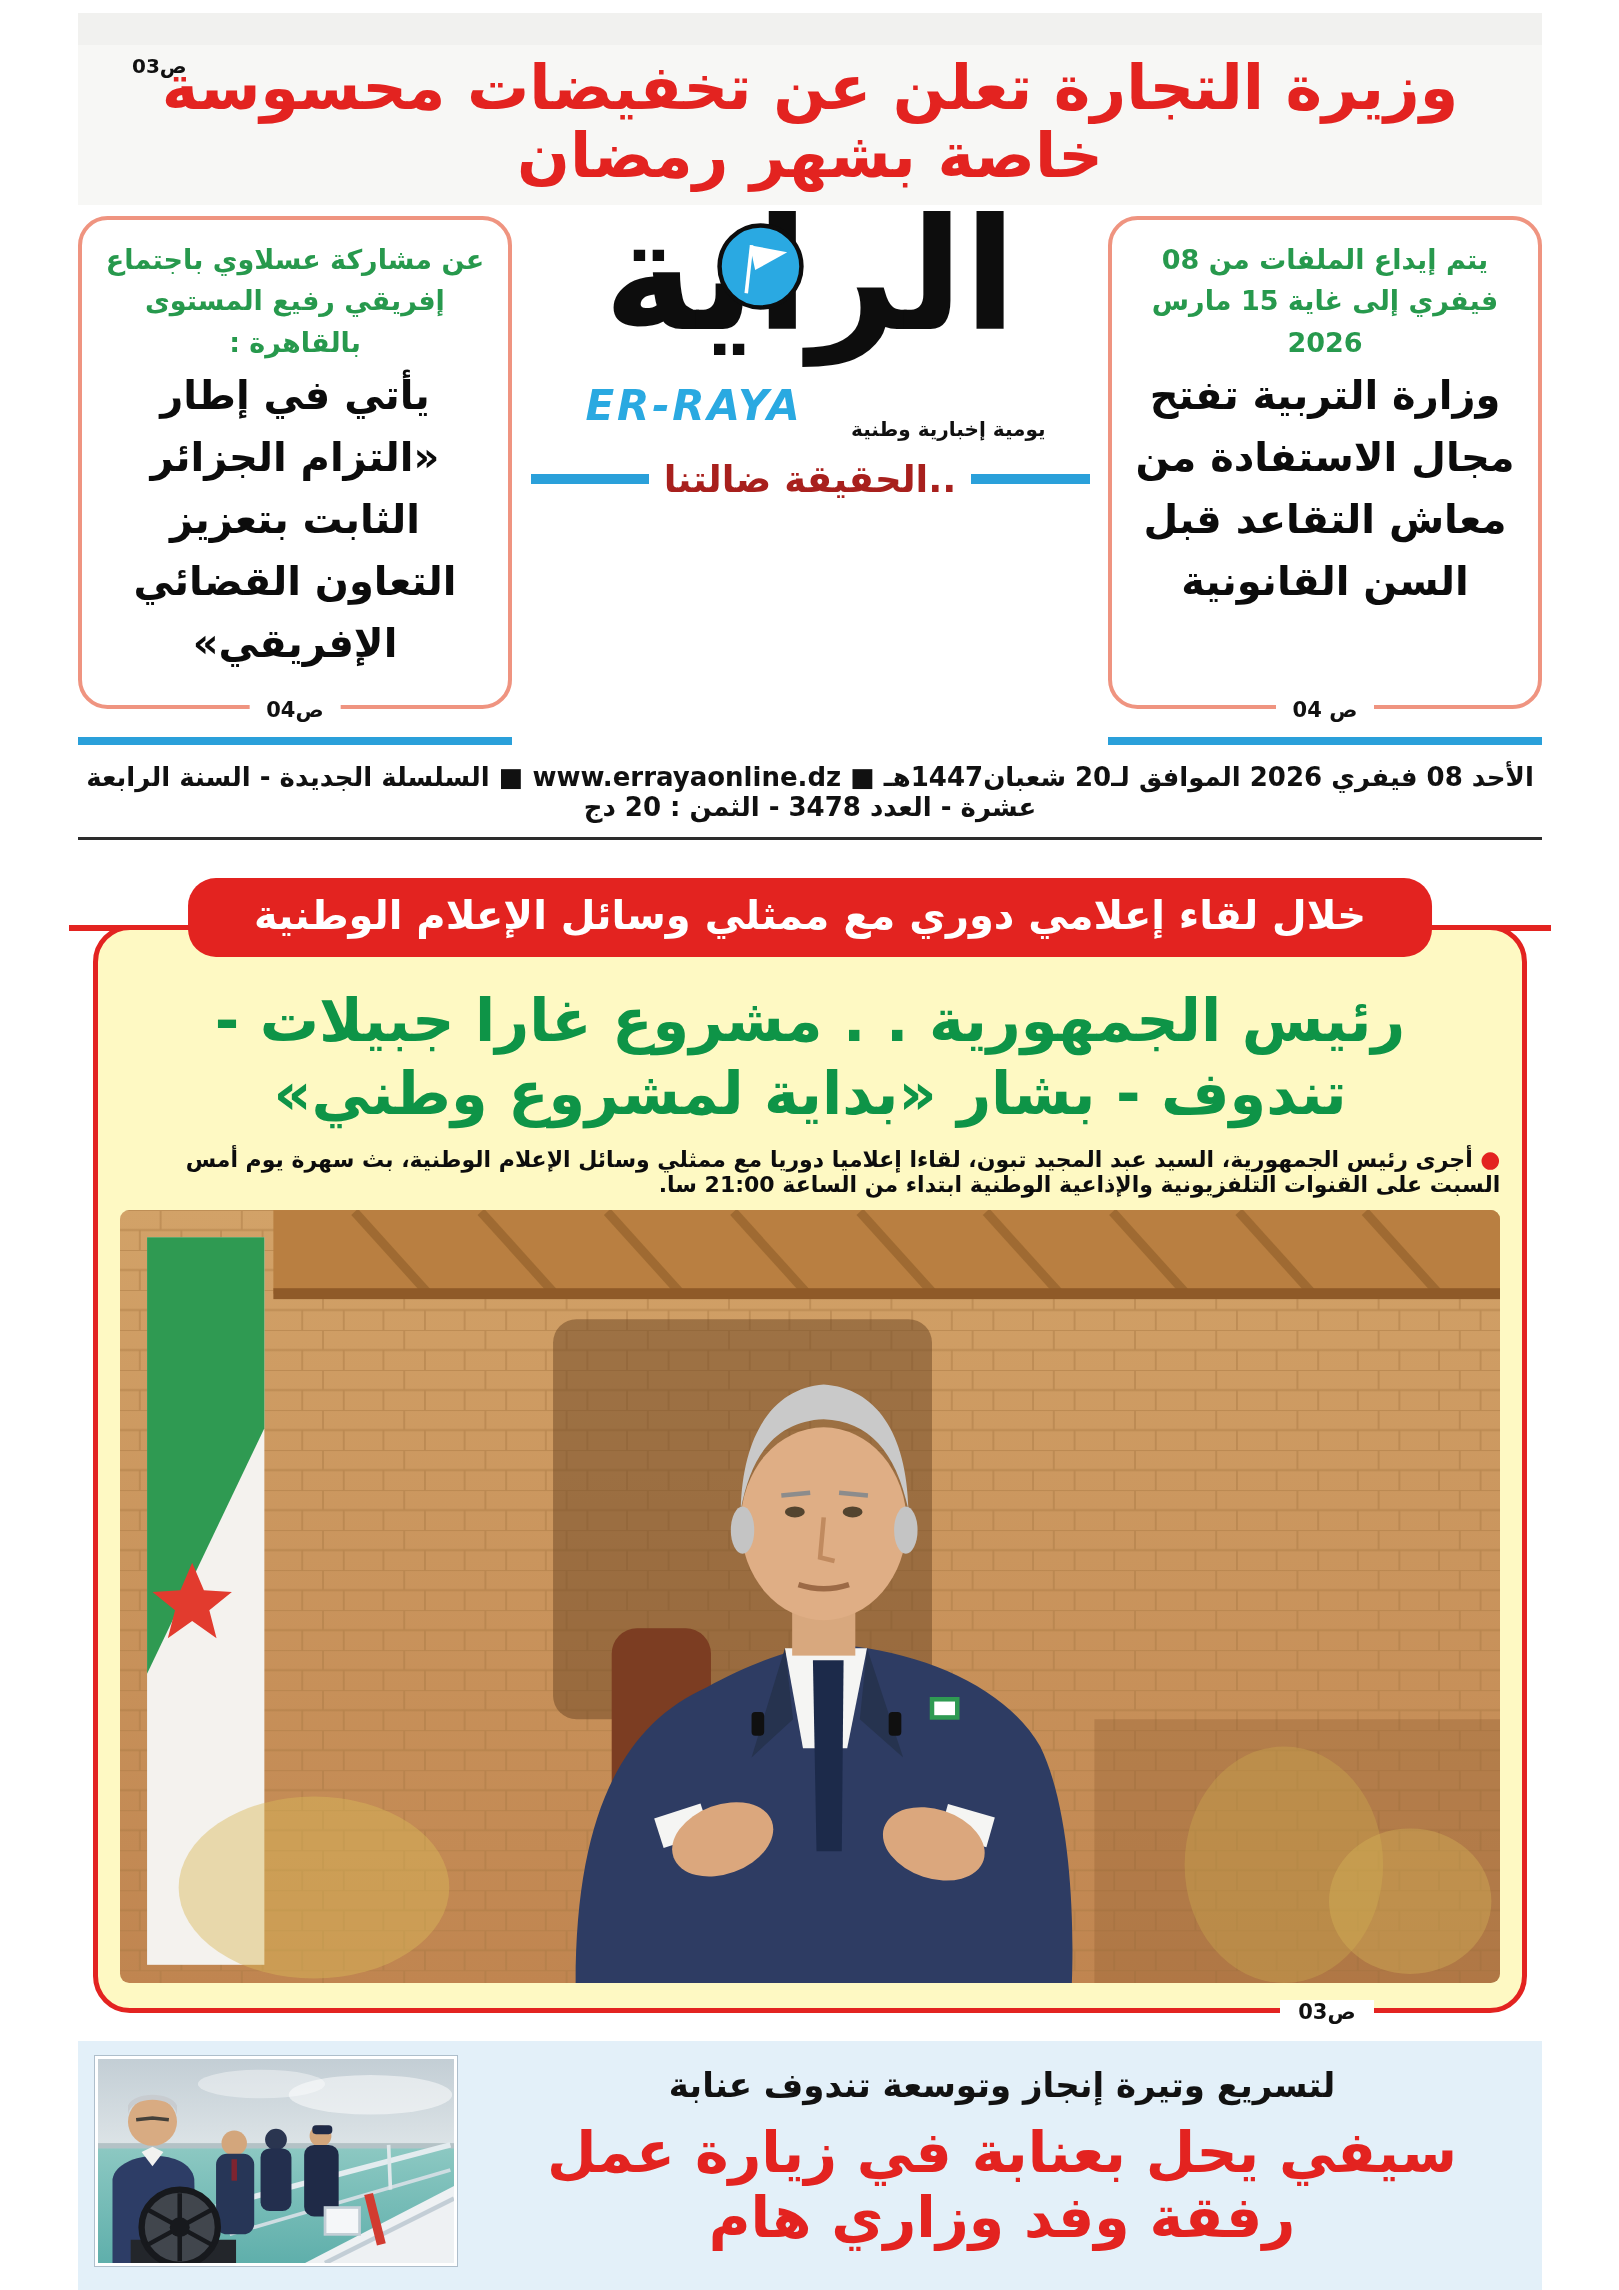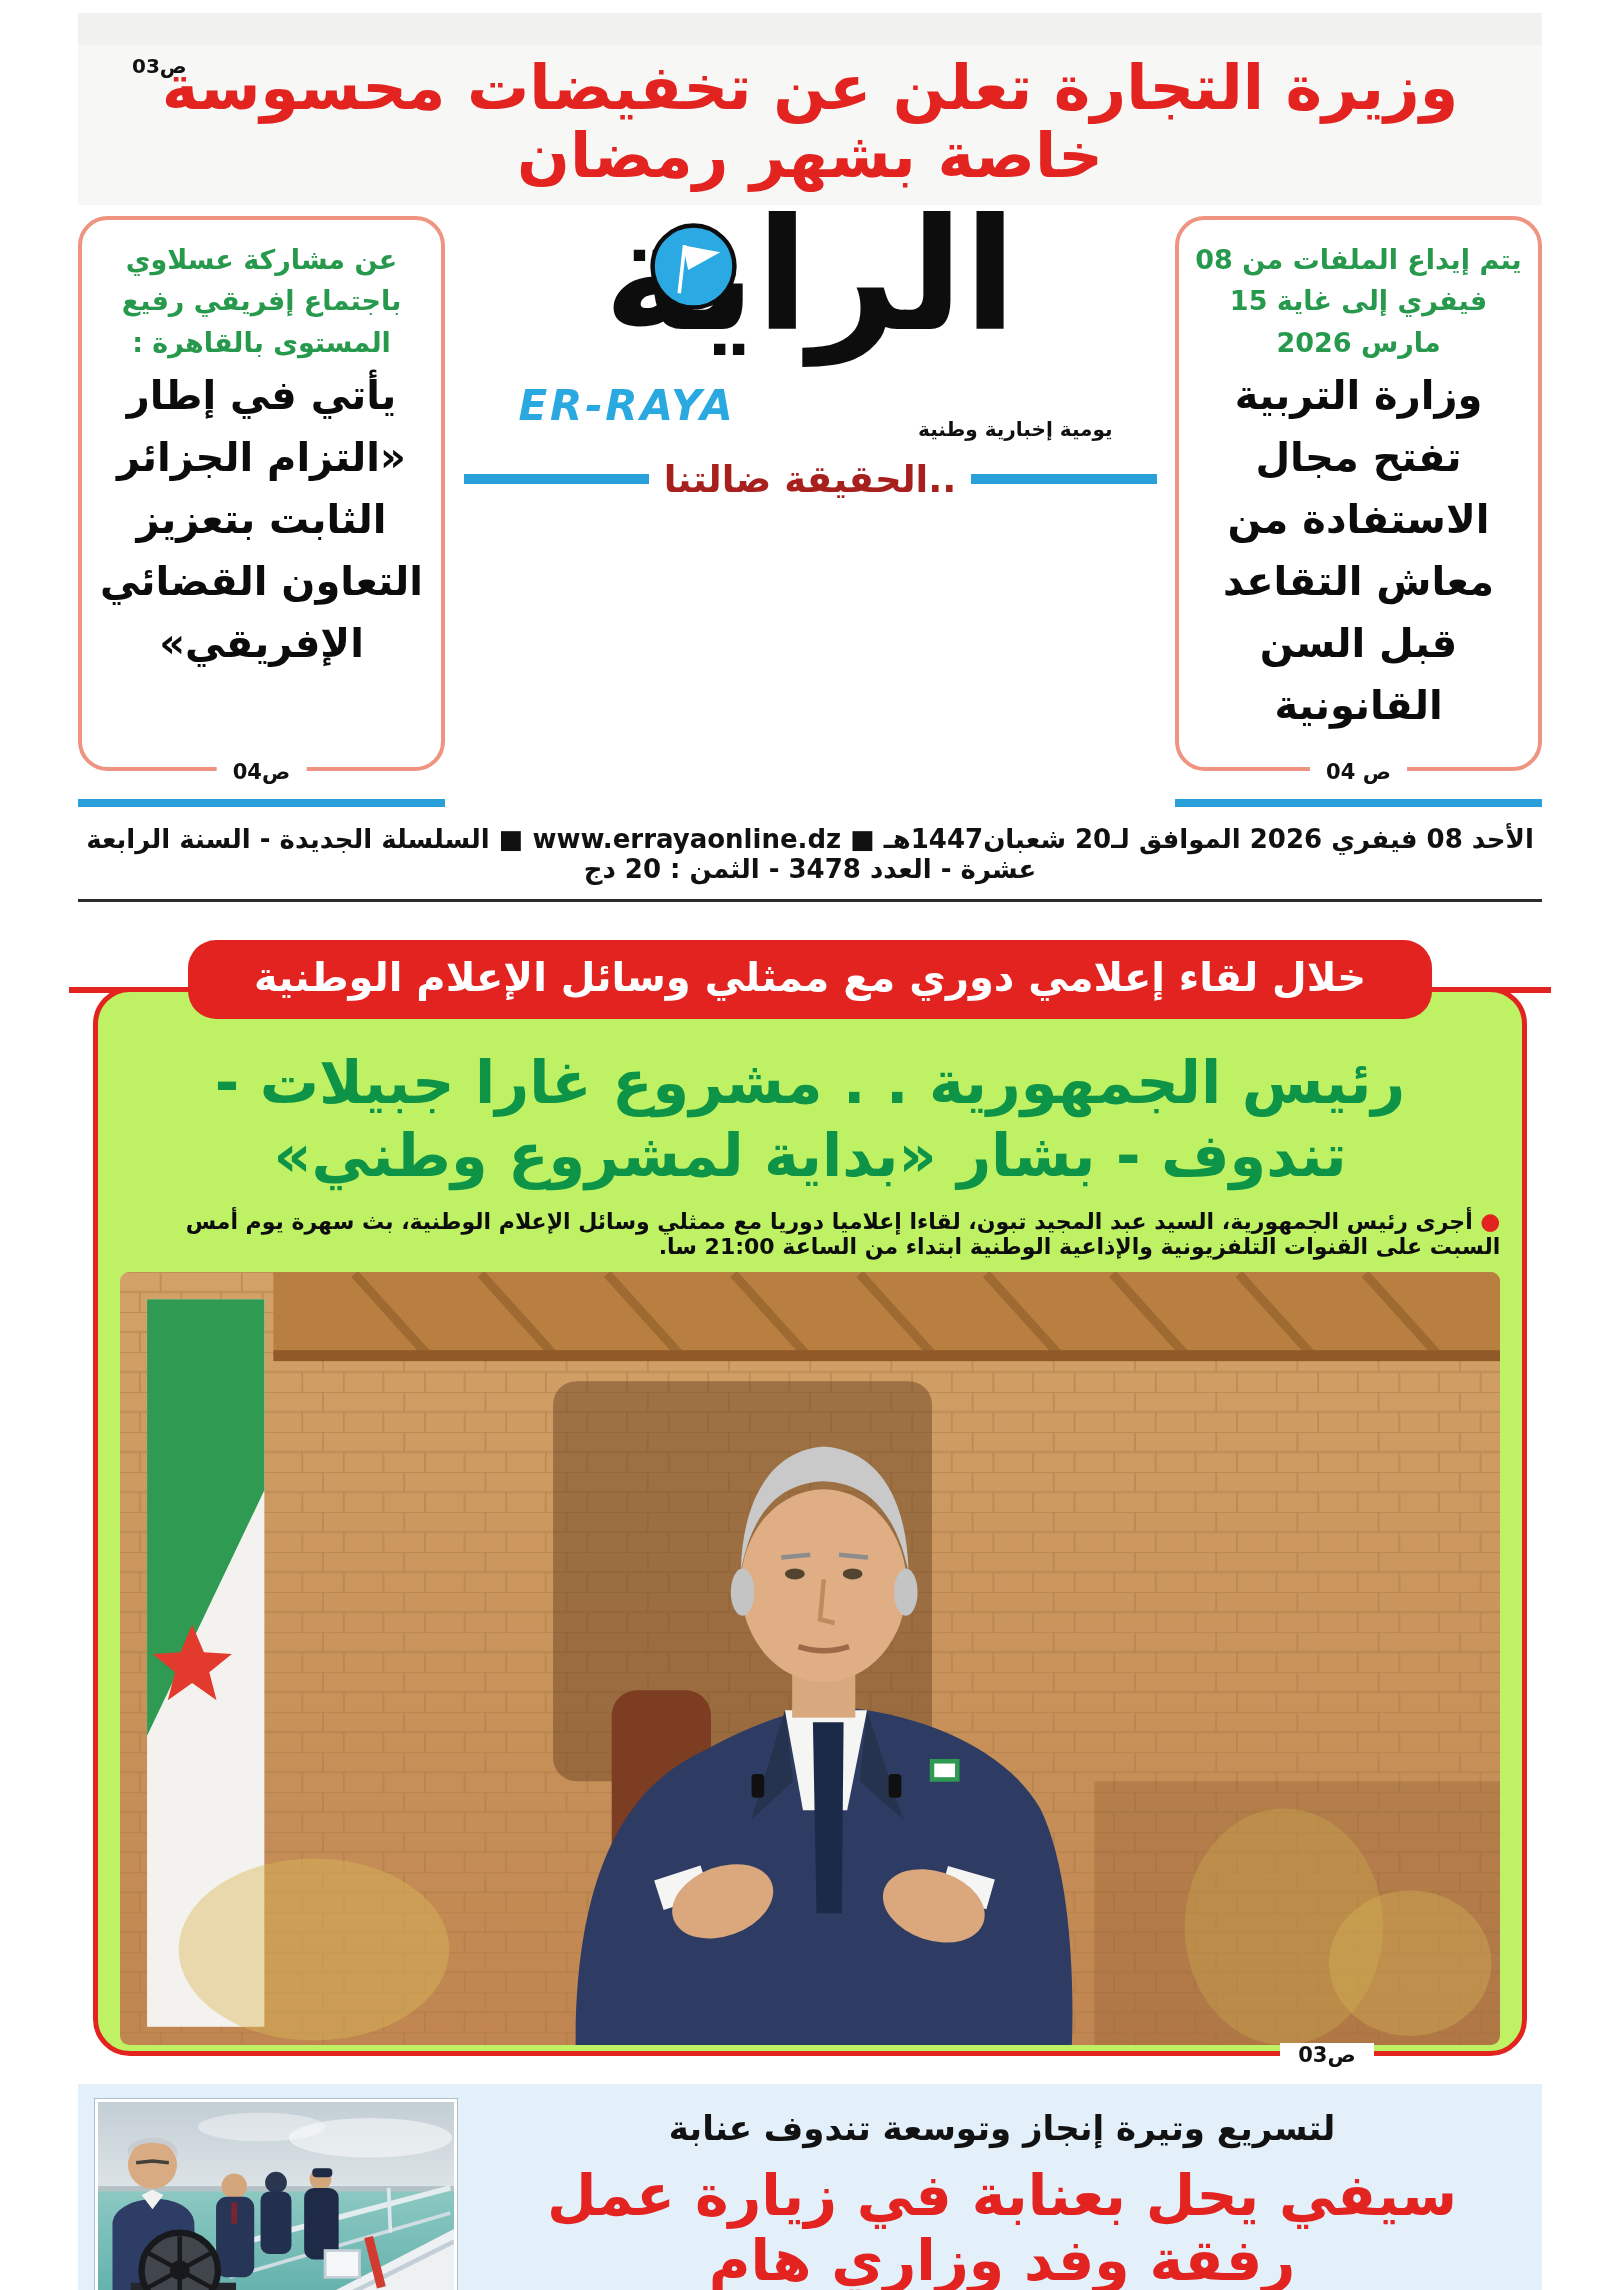--- a/index.html
+++ b/index.html
@@ -12,21 +12,21 @@
 
   
   .top-strip { background:#f1f1ef; padding:28px 37px 3.7px; position:relative; text-align:center; }
   .top-kicker { font-size:34px; font-weight:bold; color:#141414; direction:rtl; }
   .top-pageref { position:absolute; left:54px; top:41px; font-size:20px; font-weight:bold; direction:rtl; }
   .top-headline { color:#e32320; font-weight:bold; font-size:62px; text-align:center; direction:rtl;
                   background:#f7f7f5; padding:9.2px 0 14.8px; line-height:1.1; }
 
   
   .header-row { display:flex; gap:18.5px; margin-top:11px; align-items:stretch; }
-  .side-col { width:367px; display:flex; flex-direction:column; }
+  .side-col { width:434px; display:flex; flex-direction:column; }
   .side-box { border:4.6px solid #ef9480; border-radius:29.5px; padding:18.5px 11px 31px; text-align:center;
               position:relative; flex:1; background:#fff; }
   .side-kicker { color:#27994d; font-weight:bold; font-size:27px; line-height:1.55; direction:rtl; }
   .side-head { color:#0c0c0c; font-weight:bold; font-size:40px; line-height:1.55; direction:rtl; }
   .chip { position:absolute; bottom:-16.6px; left:50%; transform:translateX(-50%); background:#fff;
           padding:0 16.6px; font-size:21px; font-weight:bold; white-space:nowrap; direction:rtl; }
   .side-rule { height:8.3px; background:#2aa0da; margin-top:28px; }
 
   .center-col { flex:1; position:relative; display:flex; flex-direction:column; }
   .logo-box { position:relative; width:100%; height:238px; }
@@ -39,22 +39,22 @@
   .tagline-row { display:flex; align-items:center; gap:14.8px; margin-top:3.7px; }
   .tag-bar { flex:1; height:10px; background:#2aa0da; }
   .tagline { color:#a8201d; font-weight:bold; font-size:37px; white-space:nowrap; direction:rtl; }
 
   .dateline { text-align:center; font-weight:bold; font-size:26px; margin-top:16.6px; direction:rtl; }
   .date-rule { height:2.8px; background:#2c2c2c; margin-top:14.8px; }
 
   
   .lead-wrap { position:relative; margin-top:85px; }
   .lead-topline { position:absolute; top:0; left:-9.2px; right:-9.2px; height:6.5px; background:#e32320; }
-  .lead-box { border:5.5px solid #e32320; border-radius:37px; margin:0 14.8px; padding:54px 22px 6px;
-              position:relative; background:#bef264; }
+  .lead-box { border:5.5px solid #e32320; border-radius:37px; margin:0 14.8px; padding:54px 22px 25px;
+              position:relative; background:#fef9c3; }
   .lead-banner { position:absolute; top:-52px; left:50%; transform:translateX(-50%); background:#e32320;
                  color:#fff; font-size:40px; font-weight:bold; padding:14.8px 66px 18.5px; border-radius:28px;
                  white-space:nowrap; direction:rtl; }
   .lead-headline { color:#0e9447; font-weight:bold; font-size:59px; text-align:center; line-height:1.25; direction:rtl; }
   .lead-standfirst { direction:rtl; text-align:right; font-size:22px; font-weight:bold; margin-top:14.8px; color:#0d0d0d; }
   .bullet { color:#e32320; font-size:23px; margin-left:7.4px; }
   .lead-photo { margin-top:13px; height:773px; border-radius:9.2px; overflow:hidden; }
   .lead-photo svg { width:100%; height:100%; display:block; }
   .lead-chip { position:absolute; right:148px; bottom:-16.6px; background:#fff; padding:0 18.5px;
                font-size:21px; font-weight:bold; direction:rtl; }

